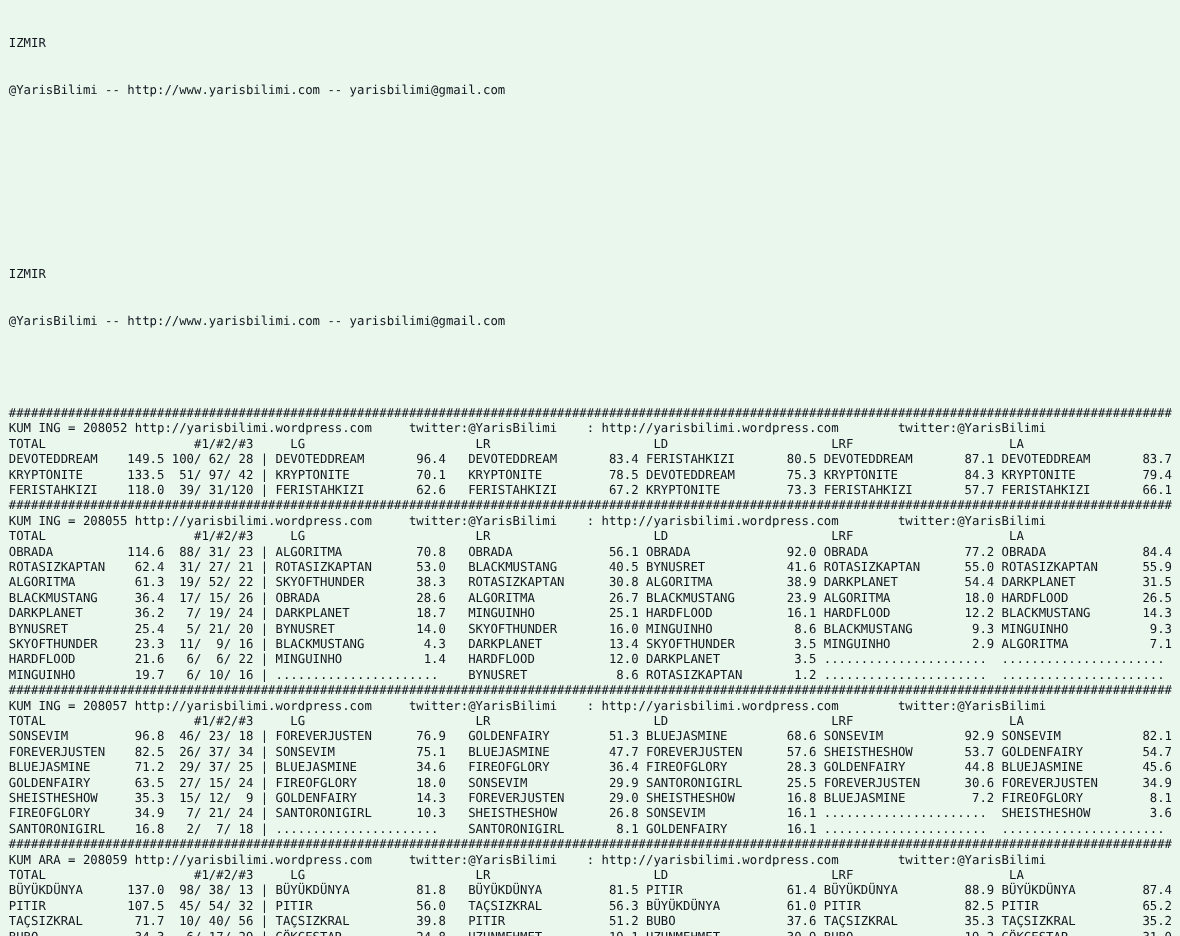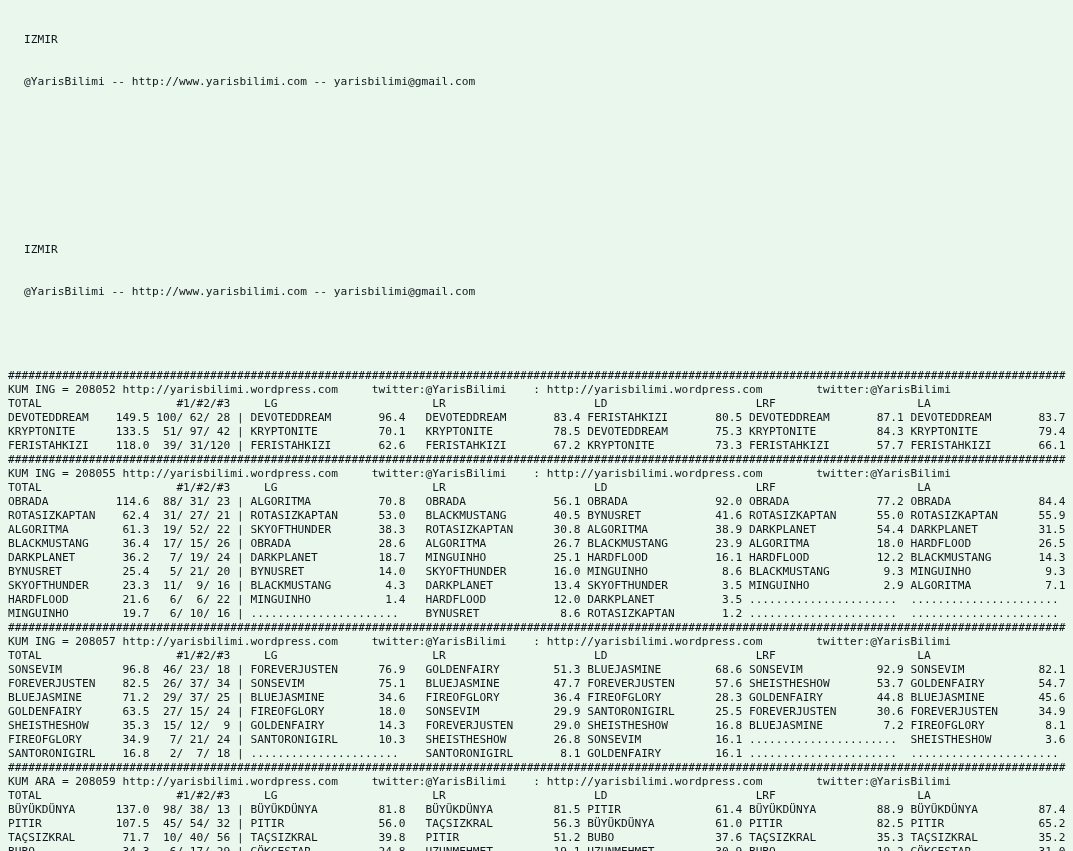--- a/index.html
+++ b/index.html
@@ -12,21 +12,21 @@
   .terminal {
     position: absolute;
     top: 5px; left: 8px;
     font-family: "DejaVu Sans Mono", "Liberation Mono", monospace;
     font-size: 11.2px;
     line-height: 14px;
     color: #12161f;
     white-space: pre;
     letter-spacing: 0;
   }
-  .line { height: 14px; margin-left: 16px; }
+  .line { height: 14px; }
   .section-block { }
 </style>
 </head>
 <body style="background: rgb(233, 247, 236);">
 
 <div class="terminal" style="color: rgb(18, 22, 31);">
   <div class="line">IZMIR</div>
   <div class="line">@YarisBilimi -- http://www.yarisbilimi.com -- yarisbilimi@gmail.com</div>
   <div class="line"></div>
   <div class="line"></div>

